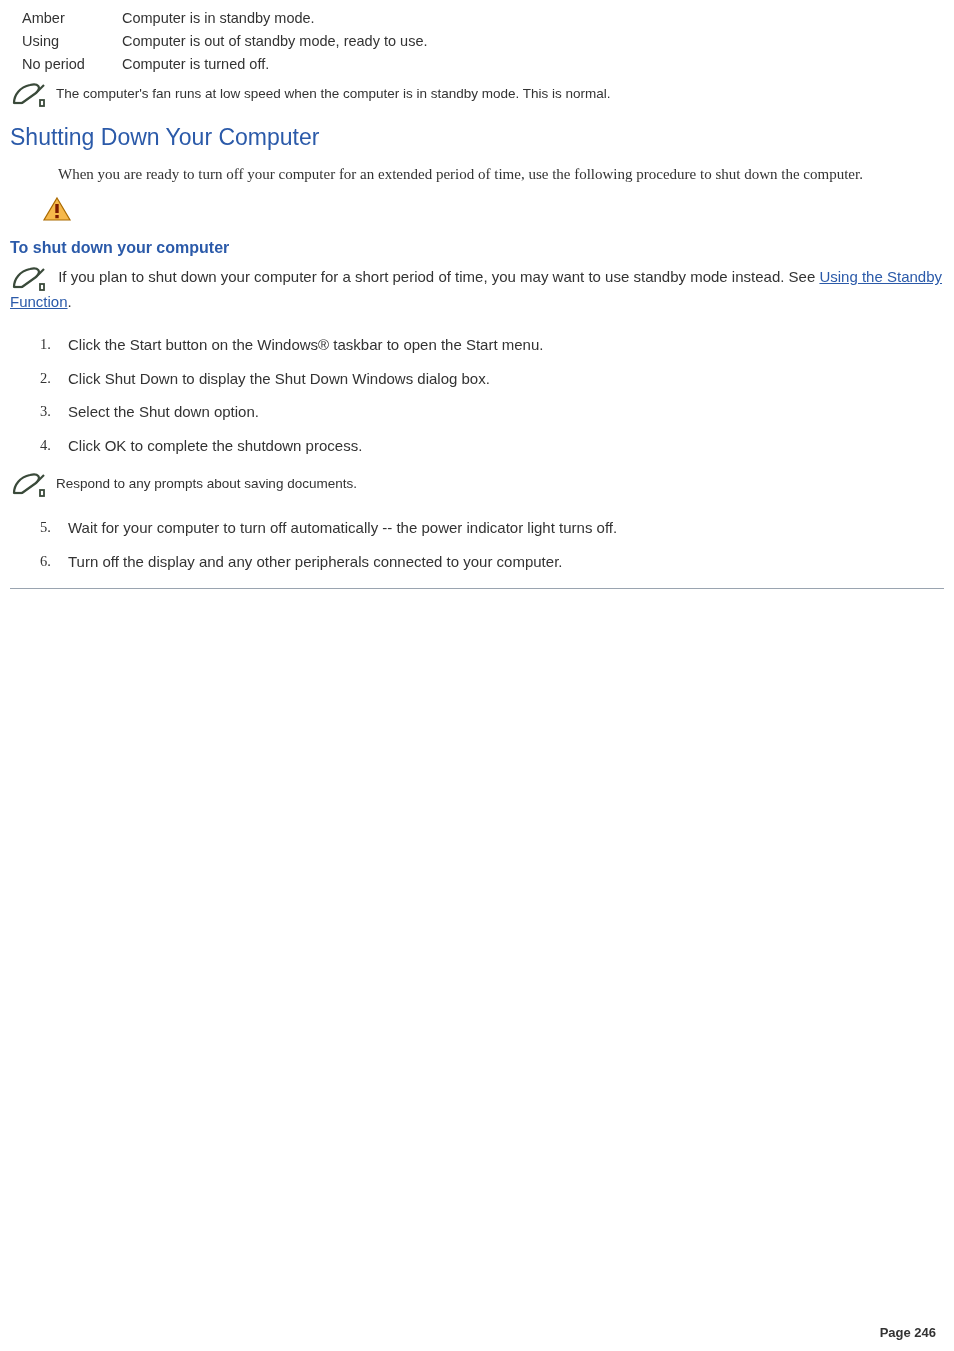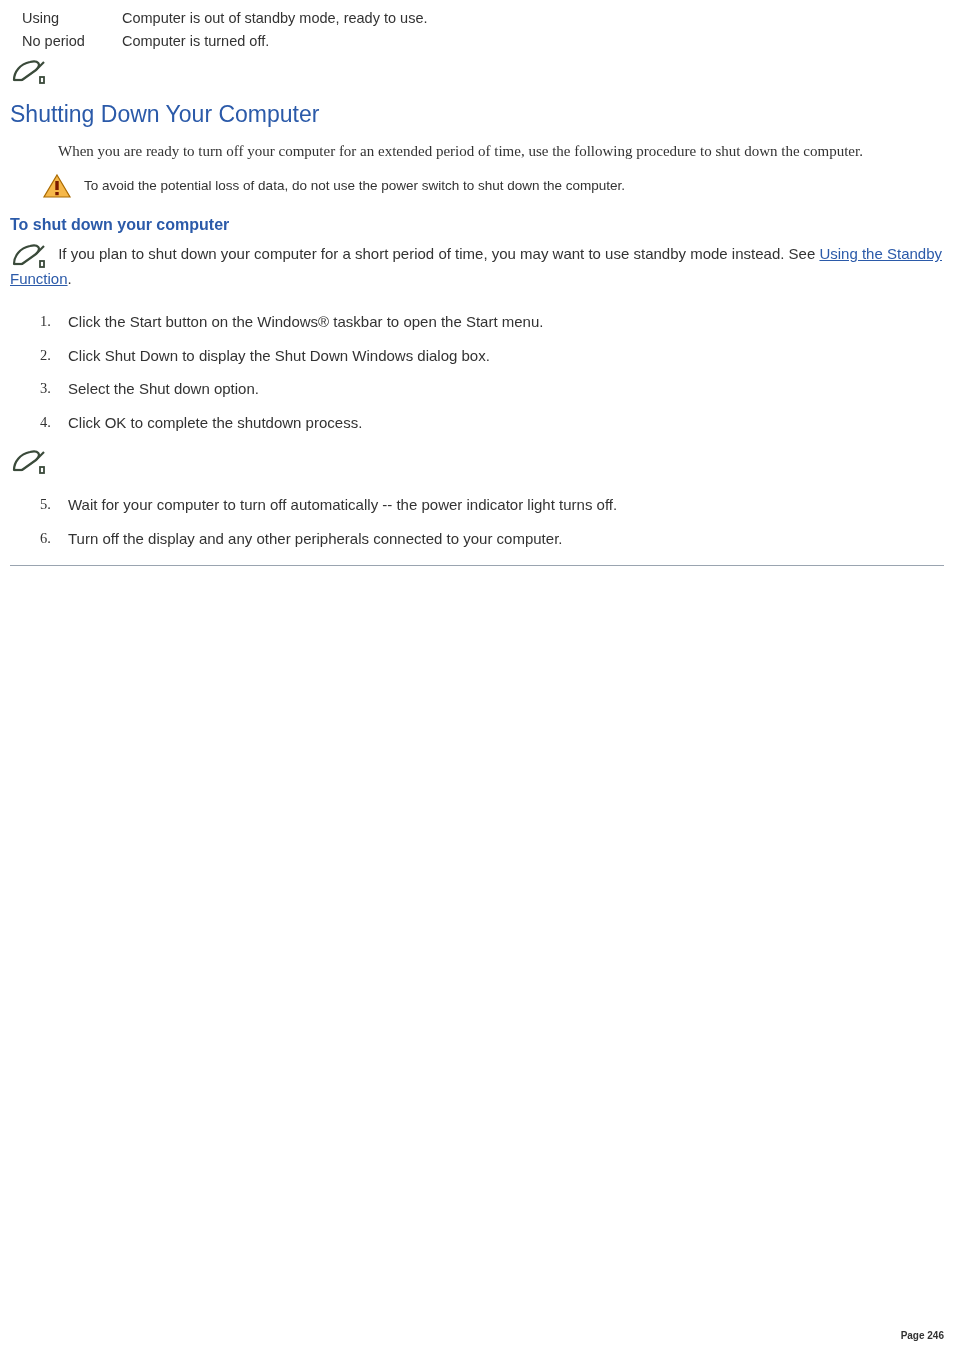--- a/index.html
+++ b/index.html
@@ -101,67 +101,71 @@
       margin: 6px 0 14px 0;
     }
     hr.rule {
       border: none;
       border-top: 1px solid #9aa4b0;
       margin: 10px 0 0 0;
     }
     .page-num {
       position: absolute;
       bottom: 8px;
-      right: 10px;
-      font-size: 10px;
+      right: 18px;
+      font-size: 13px;
       font-weight: bold;
       color: #333;
     }
     .icon-pen svg, .icon-warn svg { display: block; }
   </style>
 </head>
 <body>
 
 <table class="led-table">
   <tbody>
+    <tr>
+      <td class="c1">Amber</td>
+      <td>Computer is in standby mode.</td>
+    </tr>
     <tr>
       <td class="c1">Using</td>
       <td>Computer is out of standby mode, ready to use.</td>
     </tr>
     <tr>
       <td class="c1">No period</td>
       <td>Computer is turned off.</td>
     </tr>
   </tbody>
 </table>
 
 <div class="note-row indent1">
   <span class="icon-pen">
     <svg width="40" height="26" viewBox="0 0 40 26">
       <path d="M4 22 C4 14, 10 6, 20 4 C28 2, 32 6, 26 12 L12 22 Z" fill="none" stroke="#3a4a3a" stroke-width="2.2" stroke-linejoin="round"></path>
       <path d="M26 12 L34 4" stroke="#3a4a3a" stroke-width="2.2"></path>
       <path d="M12 22 L4 22" stroke="#3a4a3a" stroke-width="2.2"></path>
       <rect x="30" y="19" width="4" height="6" fill="none" stroke="#3a4a3a" stroke-width="1.8"></rect>
     </svg>
   </span>
+  <span class="note-text">The computer's fan runs at low speed when the computer is in standby mode. This is normal.</span>
 </div>
 
 <h2 class="section-heading">Shutting Down Your Computer</h2>
 
 <p class="body-para">When you are ready to turn off your computer for an extended period of time, use the following procedure to shut down the computer.</p>
 
 <div class="warn-row">
   <span class="icon-warn">
     <svg width="30" height="26" viewBox="0 0 30 26">
       <polygon points="15,2 28,24 2,24" fill="#f6b84a" stroke="#aa6a00" stroke-width="1.2"></polygon>
       <rect x="13.3" y="8" width="3.4" height="9" fill="#7a1a00"></rect>
       <rect x="13.3" y="19" width="3.4" height="3.2" fill="#7a1a00"></rect>
     </svg>
   </span>
-  <span class="warn-text">To avoid the potential loss of data, do not use the power switch to shut down the computer.</span>
 </div>
 
 <h3 class="sub-heading">To shut down your computer</h3>
 
 <p class="note-para">
   <span class="icon-wrap icon-pen">
     <svg width="40" height="26" viewBox="0 0 40 26" style="display:inline; vertical-align:middle;">
       <path d="M4 22 C4 14, 10 6, 20 4 C28 2, 32 6, 26 12 L12 22 Z" fill="none" stroke="#3a4a3a" stroke-width="2.2" stroke-linejoin="round"></path>
       <path d="M26 12 L34 4" stroke="#3a4a3a" stroke-width="2.2"></path>
       <path d="M12 22 L4 22" stroke="#3a4a3a" stroke-width="2.2"></path>
@@ -180,20 +184,21 @@
 
 <div class="mid-note">
   <span class="icon-pen">
     <svg width="40" height="26" viewBox="0 0 40 26">
       <path d="M4 22 C4 14, 10 6, 20 4 C28 2, 32 6, 26 12 L12 22 Z" fill="none" stroke="#3a4a3a" stroke-width="2.2" stroke-linejoin="round"></path>
       <path d="M26 12 L34 4" stroke="#3a4a3a" stroke-width="2.2"></path>
       <path d="M12 22 L4 22" stroke="#3a4a3a" stroke-width="2.2"></path>
       <rect x="30" y="19" width="4" height="6" fill="none" stroke="#3a4a3a" stroke-width="1.8"></rect>
     </svg>
   </span>
+  <span class="note-text">Respond to any prompts about saving documents.</span>
 </div>
 
 <ol class="steps" style="counter-reset: step 4;">
   <li>Wait for your computer to turn off automatically -- the power indicator light turns off.</li>
   <li>Turn off the display and any other peripherals connected to your computer.</li>
 </ol>
 
 <hr class="rule">
 
 <div class="page-num">Page 246</div>

